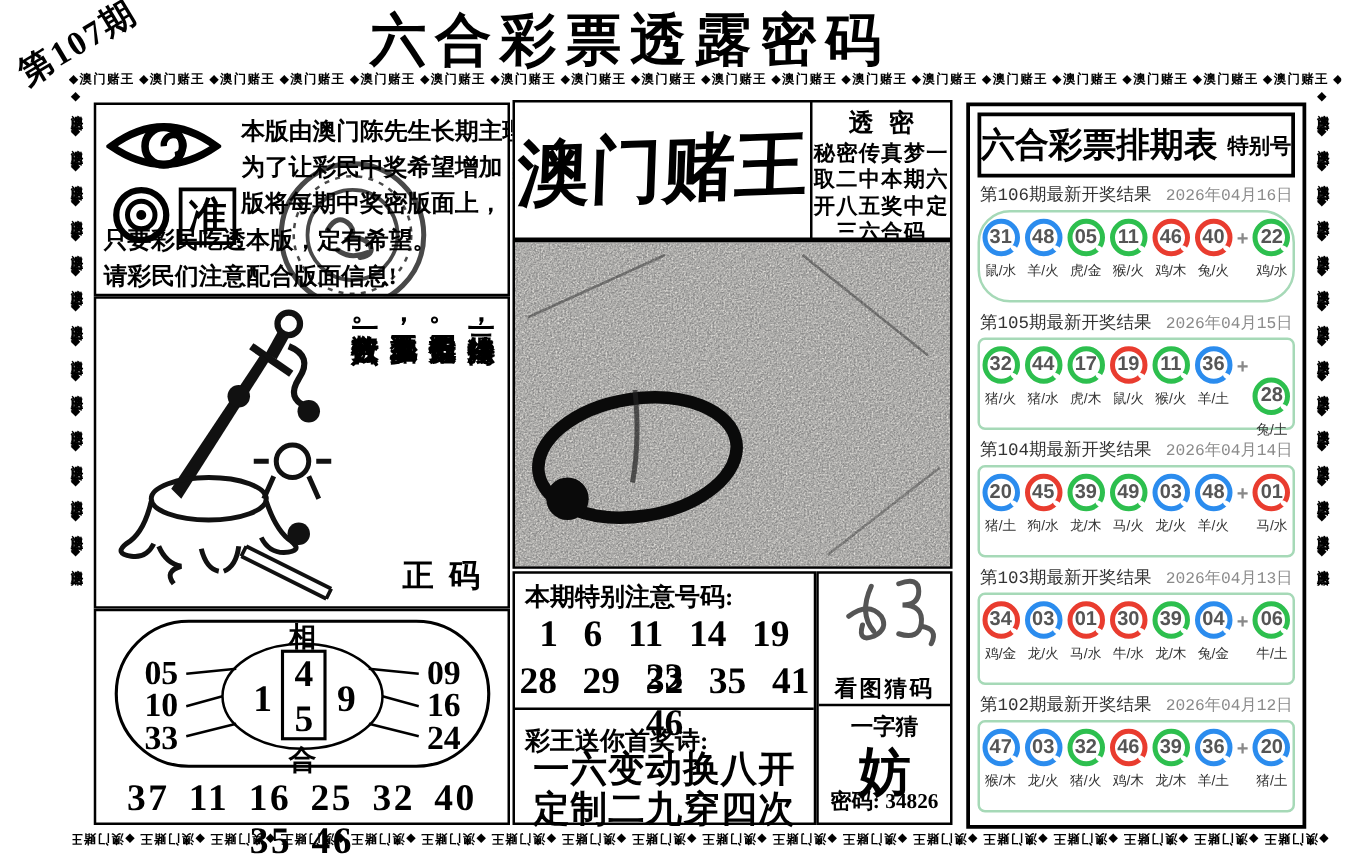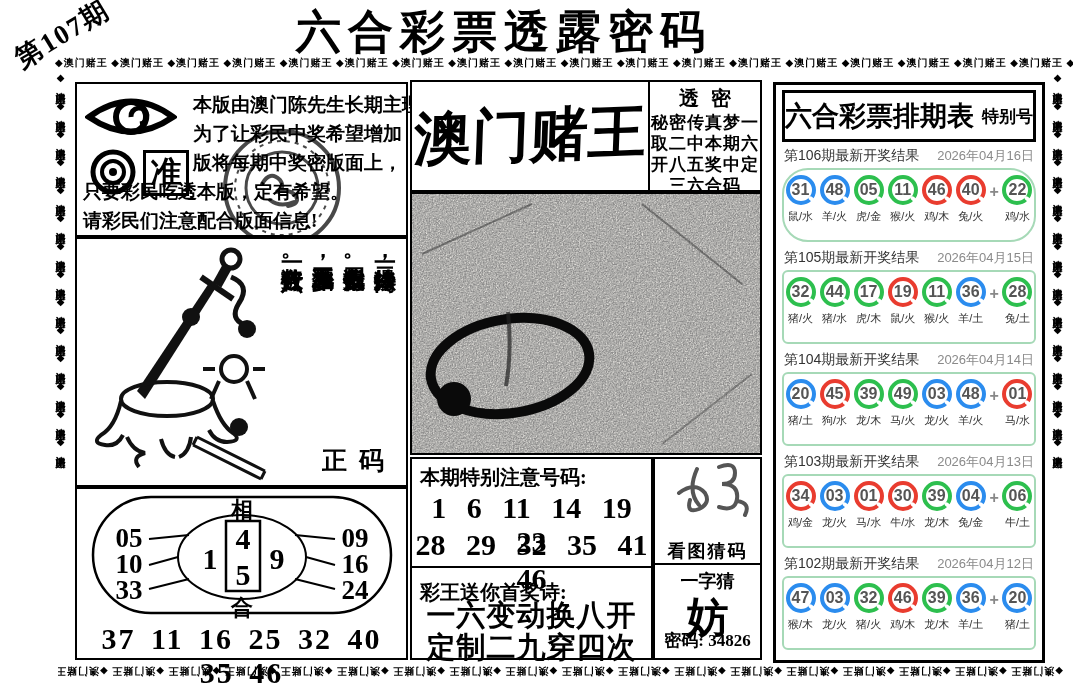--- a/index.html
+++ b/index.html
@@ -51,21 +51,21 @@
   #one-char-label{position:absolute;left:0;top:110px;width:100%;text-align:center;font-size:18px;font-weight:bold;}
   #one-char{position:absolute;left:0;top:130px;width:100%;text-align:center;font-size:42px;font-weight:bold;}
   #password{position:absolute;left:0;bottom:6px;width:100%;text-align:center;font-size:17px;font-weight:bold;white-space:nowrap;}
   
   #panel{left:773px;top:82px;width:272px;height:581px;border:3px solid #000;box-sizing:border-box;
          padding:5px 6px;font-family:"Liberation Sans","DejaVu Sans",sans-serif;}
   #panel-header{border:3px solid #000;height:46px;display:flex;align-items:center;justify-content:center;gap:8px;margin-bottom:3px;}
   #panel-title{font-family:"Liberation Serif","DejaVu Serif",serif;font-size:27px;font-weight:bold;white-space:nowrap;}
   #panel-subtitle{font-family:"Liberation Serif","DejaVu Serif",serif;font-size:17px;font-weight:bold;}
   .result-block{margin-bottom:5px;}
-  .label-row{display:flex;justify-content:space-between;align-items:baseline;padding:2px 2px 3px;}
+  .label-row{display:flex;justify-content:space-between;align-items:baseline;padding:2px 2px 3px;font-family:Liberation Mono, monospace;}
   .result-label{font-size:14px;color:#333;}
   .result-date{font-size:13px;color:#8a8a8a;text-align:center;}
   .ball-box{border:2px solid #a6d9b7;border-radius:6px;background:#fff;height:74px;box-sizing:border-box;
             display:flex;justify-content:center;align-items:flex-start;gap:1px;padding-top:5px;}
   .ball-wrap{width:34px;text-align:center;}
   .ball{position:relative;width:30px;height:30px;margin:0 auto;border-radius:50%;border:4px solid #999;box-sizing:border-box;
         display:flex;align-items:center;justify-content:center;font-size:16px;font-weight:bold;color:#555;background:#fff;}
   .ball::after{content:'';position:absolute;width:7px;height:4px;background:#fff;border-radius:50%;
                right:-3px;bottom:0;transform:rotate(40deg);}
   .zodiac{font-size:11px;color:#333;margin-top:4px;white-space:nowrap;}
@@ -284,21 +284,21 @@
             <div class="ball-wrap">
               <div class="ball" style="border-color: rgb(45, 191, 78);">11</div>
               <div class="zodiac">猴/火</div>
             </div>
             <div class="ball-wrap">
               <div class="ball" style="border-color: rgb(43, 140, 238);">36</div>
               <div class="zodiac">羊/土</div>
             </div>
             <span class="plus">+</span>
             <div class="ball-wrap">
-              <div class="ball" style="border-color: rgb(45, 191, 78);">28</div>
+              <div class="ball" style="border-color: rgb(45, 191, 78); margin-top: 25px;">28</div>
               <div class="zodiac">兔/土</div>
             </div>
           </div>
         </div>
         <div class="result-block">
           <div class="label-row">
             <span class="result-label">第104期最新开奖结果</span>
             <span class="result-date">2026年04月14日</span>
           </div>
           <div class="ball-box" style="border-color: rgb(166, 217, 183);">

